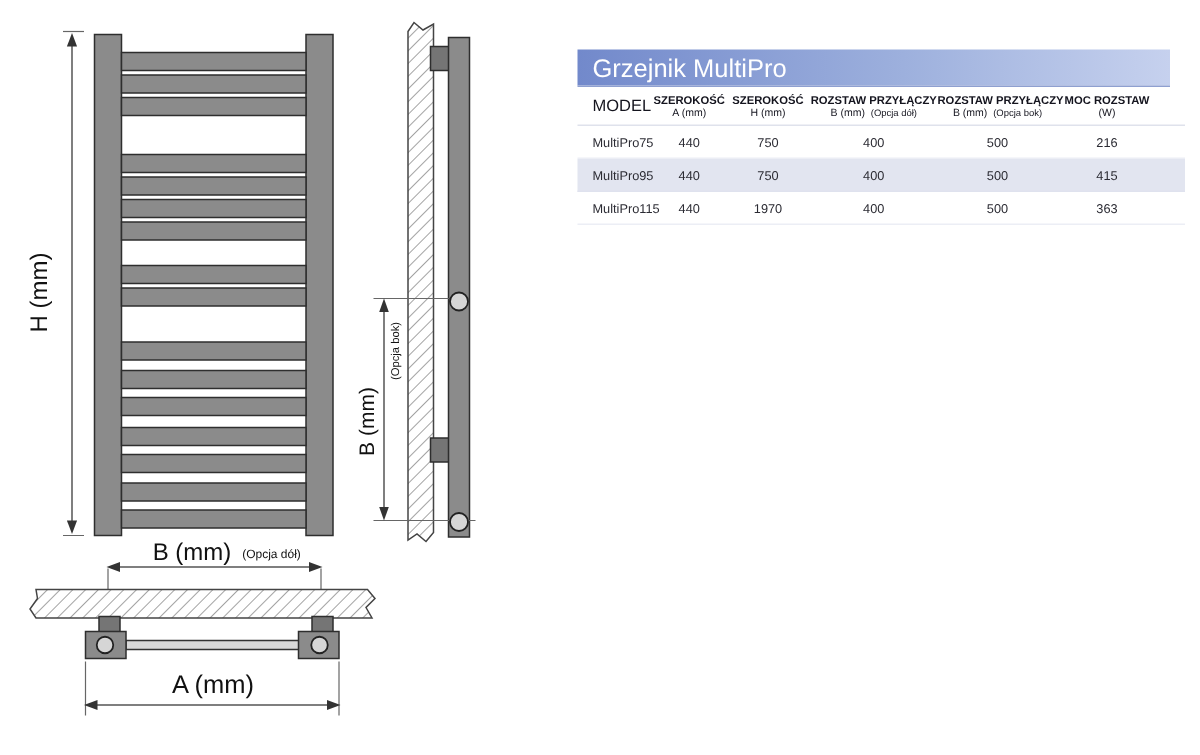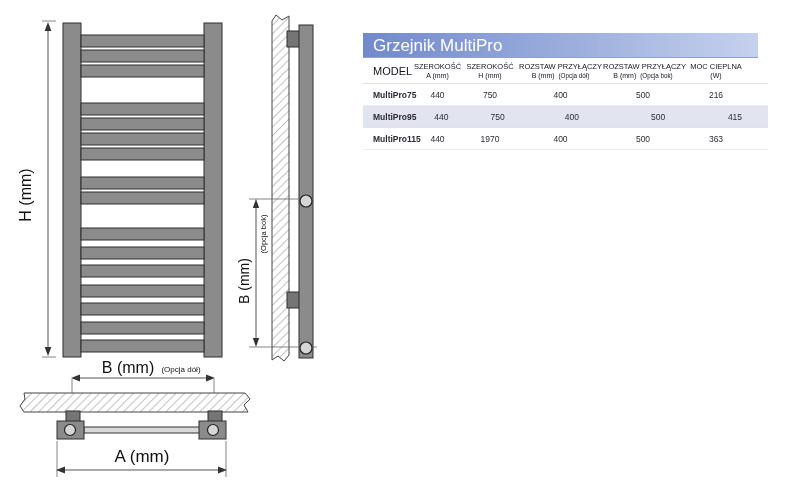--- a/index.html
+++ b/index.html
@@ -8,41 +8,41 @@
 
   svg text{font-family:"Liberation Sans",sans-serif;fill:#111;}
   .dimline{stroke:#555;stroke-width:1;fill:none;}
   .extline{stroke:#666;stroke-width:0.8;fill:none;}
   .arrow{fill:#333;stroke:none;}
   .metal{fill:#8b8b8b;stroke:#2e2e2e;stroke-width:1;}
   .metal-dark{fill:#757575;stroke:#2e2e2e;stroke-width:1;}
   .port{fill:#d6d6d6;stroke:#222;stroke-width:1.2;}
   .hatched{fill:url(#hatch);stroke:#444;stroke-width:1;}
 
-  .spec-table{position:absolute;left:363px;top:33px;width:405px;}
+  .spec-table{position:absolute;left:385px;top:33px;width:405px;}
   .t-title{width:395px;height:25px;box-sizing:border-box;padding-left:10px;
     line-height:25px;color:#fff;font-size:17px;
     background:linear-gradient(90deg,#7289cb 0%,#9db0dd 55%,#c6d1ee 100%);
     border-bottom:1px solid #8fa0d0;}
   .t-header{display:flex;align-items:center;height:25px;color:#14141e;
     border-bottom:1px solid #dfe2ec;}
   .cell{box-sizing:border-box;text-align:center;}
-  .w1{width:50px;text-align:left;padding-left:10px;font-weight:bold;}
+  .w1{width:50px;text-align:left;padding-left:10px;}
   .w2{width:49px;}
   .w3{width:56px;}
   .w4{width:85px;}
   .w5{width:80px;}
   .w6{width:66px;}
-  .hmain{font-weight:normal;font-size:7.5px;white-space:nowrap;}
+  .hmain{font-weight:bold;font-size:7.5px;white-space:nowrap;}
   .hmodel{font-weight:normal;font-size:11px;}
   .hsub{font-size:7px;margin-top:1px;white-space:nowrap;}
   .hnote{font-size:6.3px;}
   .trow{display:flex;align-items:center;height:21px;font-size:8.5px;color:#2b2b33;
     border-bottom:1px solid #eceef5;}
-  .trow.alt{background:#e2e5f0;border-bottom:1px solid #dfe2ee;justify-content:space-between;}
+  .trow.alt{background:#e2e5f0;border-bottom:1px solid #dfe2ee;}
 </style>
 </head>
 <body>
 
 <div class="page">
 
   <svg width="370" height="503" viewBox="0 0 370 503" style="position:absolute;left:0;top:0;">
     <defs>
       <pattern id="hatch" patternUnits="userSpaceOnUse" width="6" height="6" patternTransform="rotate(45)">
         <rect width="6" height="6" fill="#ffffff"></rect>
@@ -148,21 +148,21 @@
       </div>
       <div class="cell w4">
         <div class="hmain">ROZSTAW PRZYŁĄCZY</div>
         <div class="hsub"><span>B (mm)</span>&nbsp;&nbsp;<span class="hnote">(Opcja dół)</span></div>
       </div>
       <div class="cell w5">
         <div class="hmain">ROZSTAW PRZYŁĄCZY</div>
         <div class="hsub"><span>B (mm)</span>&nbsp;&nbsp;<span class="hnote">(Opcja bok)</span></div>
       </div>
       <div class="cell w6">
-        <div class="hmain">MOC CIEPLNA</div>
+        <div class="hmain">MOC ROZSTAW</div>
         <div class="hsub">(W)</div>
       </div>
     </div>
 
     <div class="trow">
       <div class="cell w1">MultiPro75</div>
       <div class="cell w2">440</div>
       <div class="cell w3">750</div>
       <div class="cell w4">400</div>
       <div class="cell w5">500</div>

